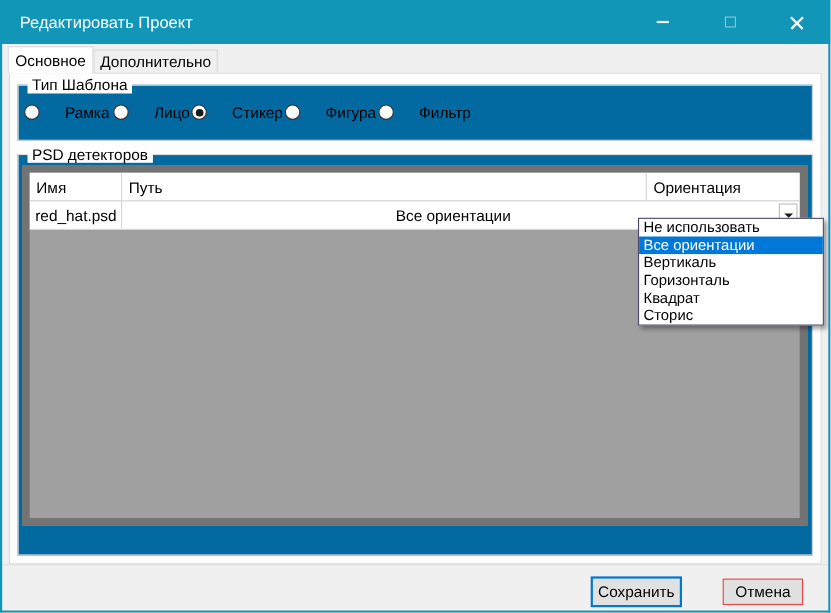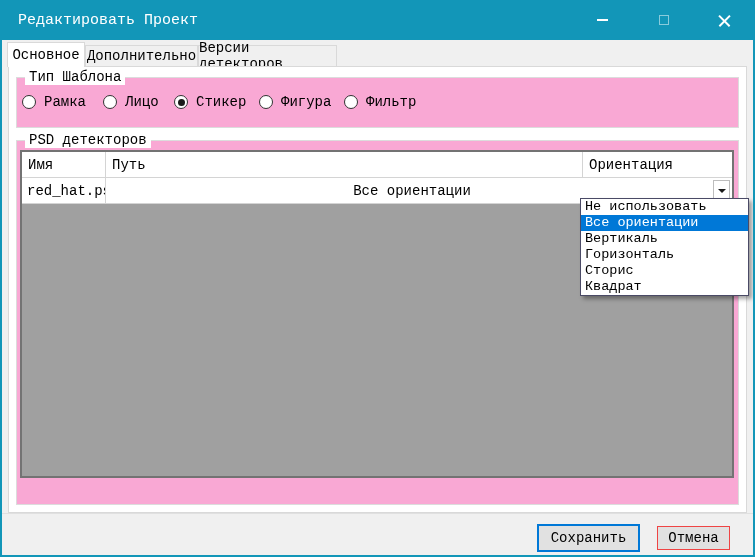--- a/index.html
+++ b/index.html
@@ -1,15 +1,15 @@
 <!DOCTYPE html>
 <html><head>
 <meta charset="utf-8">
 <style>
-  * { margin:0; padding:0; box-sizing:border-box;font-family:Liberation Mono, monospace; }
+  * { margin:0; padding:0; box-sizing:border-box; }
   html,body { width:755px; height:557px; }
   body { font-family:"Liberation Sans", sans-serif; font-size:14px; color:#000; }
   #window { position:absolute; left:0; top:0; width:755px; height:557px; background:#f0f0f0; overflow:hidden; }
 
   
   .edge { position:absolute; background:#1296b8; z-index:20; }
   .edge-left   { left:0; top:0; width:2px; height:557px; }
   .edge-right  { right:0; top:0; width:2px; height:557px; }
   .edge-bottom { left:0; bottom:0; width:755px; height:2px; }
 
@@ -26,54 +26,54 @@
   .icon-close::after  { transform:rotate(-45deg); }
 
   
   .tab { position:absolute; display:flex; align-items:center; justify-content:center; border:1px solid #d9d9d9; border-bottom:none; font-size:14px; }
   .tab-active { left:7px;  top:42px; width:78px;  height:25px; background:#fff; z-index:3; }
   .tab-2      { left:85px; top:45px; width:113px; height:21px; background:#f0f0f0; z-index:1; }
   .tab-3      { left:198px;top:45px; width:139px; height:21px; background:#f0f0f0; z-index:1; }
   .tabpage { position:absolute; left:8px; top:66px; width:739px; height:447px; background:#fff; border:1px solid #d9d9d9; z-index:2; }
 
   
-  .groupbox { position:absolute; border:1px solid #dcdcdc; background:#f9a8d4; z-index:3; }
+  .groupbox { position:absolute; border:1px solid #dcdcdc; background:#0369a1; z-index:3; }
   .gb1 { left:16px; top:77px;  width:723px; height:51px; }
   .gb2 { left:16px; top:140px; width:723px; height:365px; }
   .gb-label { position:absolute; top:-9px; left:8px; background:#fff; padding:0 4px; white-space:nowrap; }
 
   
-  .radio-option { position:absolute; top:16px; height:16px; display:flex; align-items:center; gap:8px; cursor:default; }
+  .radio-option { position:absolute; top:16px; height:16px; display:flex; align-items:center; gap:23px; cursor:default; }
   .ro-1{left:5px} .ro-2{left:86px} .ro-3{left:157px} .ro-4{left:242px} .ro-5{left:327px}
   .radio-circle { width:14px; height:14px; border:1px solid #333; border-radius:50%; background:#fff; position:relative; flex:none; }
   .radio-circle.checked::after { content:""; position:absolute; left:2.5px; top:2.5px; width:7px; height:7px; border-radius:50%; background:#1a1a1a; }
 
   
-  .psd-table { position:absolute; left:20px; top:150px; width:714px; height:328px; background:#a0a0a0; border:2px solid #737373; z-index:4; }
+  .psd-table { position:absolute; left:20px; top:150px; width:714px; height:328px; background:#a0a0a0; border:7px solid #737373; z-index:4; }
   .thead, .trow { display:flex; height:26px; background:#fff; border-bottom:1px solid #d4d4d4; }
   .th, .td { display:flex; align-items:center; border-right:1px solid #d4d4d4; white-space:nowrap; overflow:hidden; }
   .th { padding-left:6px; }
   .td { padding-left:5px;text-align:center; }
   .c-name  { width:84px;  flex:none; }
   .c-path  { width:477px; flex:none; }
   .c-orient{ flex:1; border-right:none; }
   .combo { padding:0; }
   .combo-text { flex:1; padding-left:5px; overflow:hidden; }
   .combo-btn { width:17px; height:22px; margin-right:2px; border:1px solid #bdbdbd; background:#fff; display:flex; align-items:center; justify-content:center; flex:none; }
   .arrow-down { width:0; height:0; border-left:4px solid transparent; border-right:4px solid transparent; border-top:4px solid #1a1a1a; }
 
   
   .dropdown { position:absolute; left:580px; top:198px; width:169px; background:#fff; border:1px solid #4a4a66; box-shadow:3px 3px 4px rgba(0,0,0,0.35); z-index:6; }
   .dd-item { height:16px; line-height:16px; padding-left:4px; font-size:13.5px; white-space:nowrap; overflow:hidden; cursor:default; }
   .dd-item.highlighted { background:#0078d7; color:#fff; }
 
   
   .footer { position:absolute; left:2px; right:2px; bottom:2px; height:42px; background:#f0f0f0; border-top:1px solid #e0e0e0; z-index:5; }
   .btn { position:absolute; font-family:inherit; font-size:14px; background:#e1e1e1; border:1px solid #ef4444; color:#000; cursor:default; }
-  .btn-save   { left:535px; top:10px; width:103px; height:28px; border:2px solid #0078d7; }
+  .btn-save   { left:535px; top:10px; width:83px; height:28px; border:2px solid #0078d7; }
   .btn-cancel { left:655px; top:12px; width:73px;  height:24px; }
 </style>
 </head>
 <body>
 
 <div id="window">
 
   <div class="titlebar">
     <span class="title">Редактировать Проект</span>
     <div class="caption-buttons">
@@ -84,21 +84,20 @@
         <span class="icon-max"></span>
       </div>
       <div class="caption-btn">
         <span class="icon-close"></span>
       </div>
     </div>
   </div>
 
   <div class="tab tab-active">Основное</div>
   <div class="tab tab-2">Дополнительно</div>
-  <div class="tab tab-3">Версии детекторов</div>
   <div class="tabpage"></div>
 
   <div class="groupbox gb1">
     <span class="gb-label">Тип Шаблона</span>
     <div class="radio-option ro-1">
       <span class="radio-circle"></span>
       <span class="radio-label">Рамка</span>
     </div>
     <div class="radio-option ro-2">
       <span class="radio-circle"></span>
@@ -137,22 +136,22 @@
         </span>
       </div>
     </div>
   </div>
 
   <div class="dropdown">
     <div class="dd-item">Не использовать</div>
     <div class="dd-item highlighted">Все ориентации</div>
     <div class="dd-item">Вертикаль</div>
     <div class="dd-item">Горизонталь</div>
+    <div class="dd-item">Квадрат</div>
     <div class="dd-item">Сторис</div>
-    <div class="dd-item">Квадрат</div>
   </div>
 
   <div class="footer">
     <button class="btn btn-save">Сохранить</button>
     <button class="btn btn-cancel">Отмена</button>
   </div>
 
   <div class="edge edge-left"></div>
   <div class="edge edge-right"></div>
   <div class="edge edge-bottom"></div>

